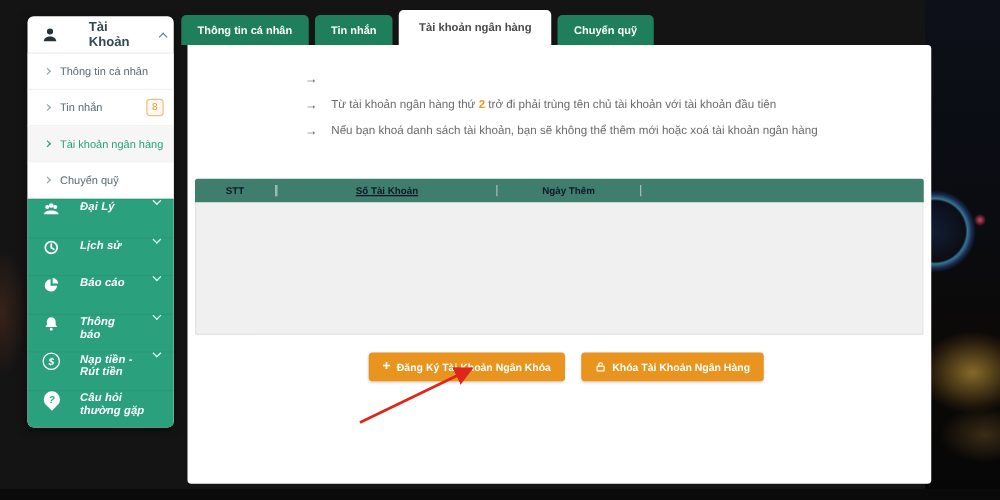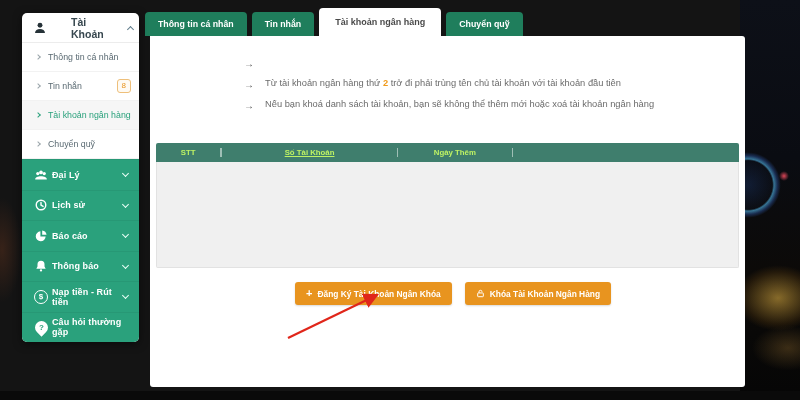--- a/index.html
+++ b/index.html
@@ -53,23 +53,24 @@
   .sb-sub .label { flex:1; }
   .sb-sub.active { background:#f6f6f6; color:#2aa17c; }
   .sb-sub.active .chev.right { border-color:#2aa17c; }
   .badge {
     font-size:8px; color:#e8941f; border:1px solid #eebf7a; background:#fefaf3;
     border-radius:3px; padding:1px 4px; line-height:1.2;
   }
 
   .sb-green { background:#2aa17c; }
   .sb-item {
-    height:30.5px; display:flex; align-items:center; gap:4px;
+    height:30.5px; display:flex; gap:16px;
     padding:0 11px 0 12px; color:#fff; cursor:pointer;
     border-top:1px solid rgba(0,0,0,.05);
+    font-style:italic;
   }
   .sb-item .gicon { width:14px; height:14px; color:#fff; flex:0 0 auto; position:relative; }
   .sb-item .gicon svg { width:100%; height:100%; display:block; }
   .sb-item .label { flex:1; font-size:9px; font-weight:bold; letter-spacing:.1px; }
   .sb-item .chev { border-color:#eafff7; }
   .circle-glyph {
     width:13px; height:13px; border:1.2px solid #fff; border-radius:50%;
     display:flex; align-items:center; justify-content:center;
     font-size:8px; font-weight:bold; color:#fff;
   }
@@ -100,21 +101,21 @@
     background:#fff; border-radius:0 3px 3px 3px; z-index:1;
   }
   .notes { position:absolute; left:94px; top:20px; width:430px; }
   .note { display:flex; gap:11px; margin-bottom:6px; font-size:9.3px; color:#6b6b6b; line-height:1.5; }
   .note .arrow-glyph { color:#555; font-size:10px; flex:0 0 auto; }
   .hl { color:#f09a1a; font-weight:bold; }
 
   .table { position:absolute; left:6px; top:107px; width:583px; }
   .thead {
     height:19px; background:#3f7e6d; border-radius:2px 2px 0 0;
-    display:flex; align-items:center; color:#bef264;
+    display:flex; align-items:center; color:#0f172a;
   }
   .th { font-size:7.8px; font-weight:bold; text-align:center; }
   .th.c1{ width:11%; } .th.c2{ width:29.5%; } .th.c3{ width:30%;text-decoration:underline; } .th.c4{ width:19.5%; } .th.c5{ width:10%; }
   .vsep { width:1px; height:9px; background:rgba(255,255,255,.5); }
   .tbody {
     height:106px; background:#f0f0f0;
     border:1px solid #e2e2e2; border-top:none; border-radius:0 0 2px 2px;
   }
 
   .btn-row { position:absolute; left:145px; top:246px; display:flex; gap:13px; }

